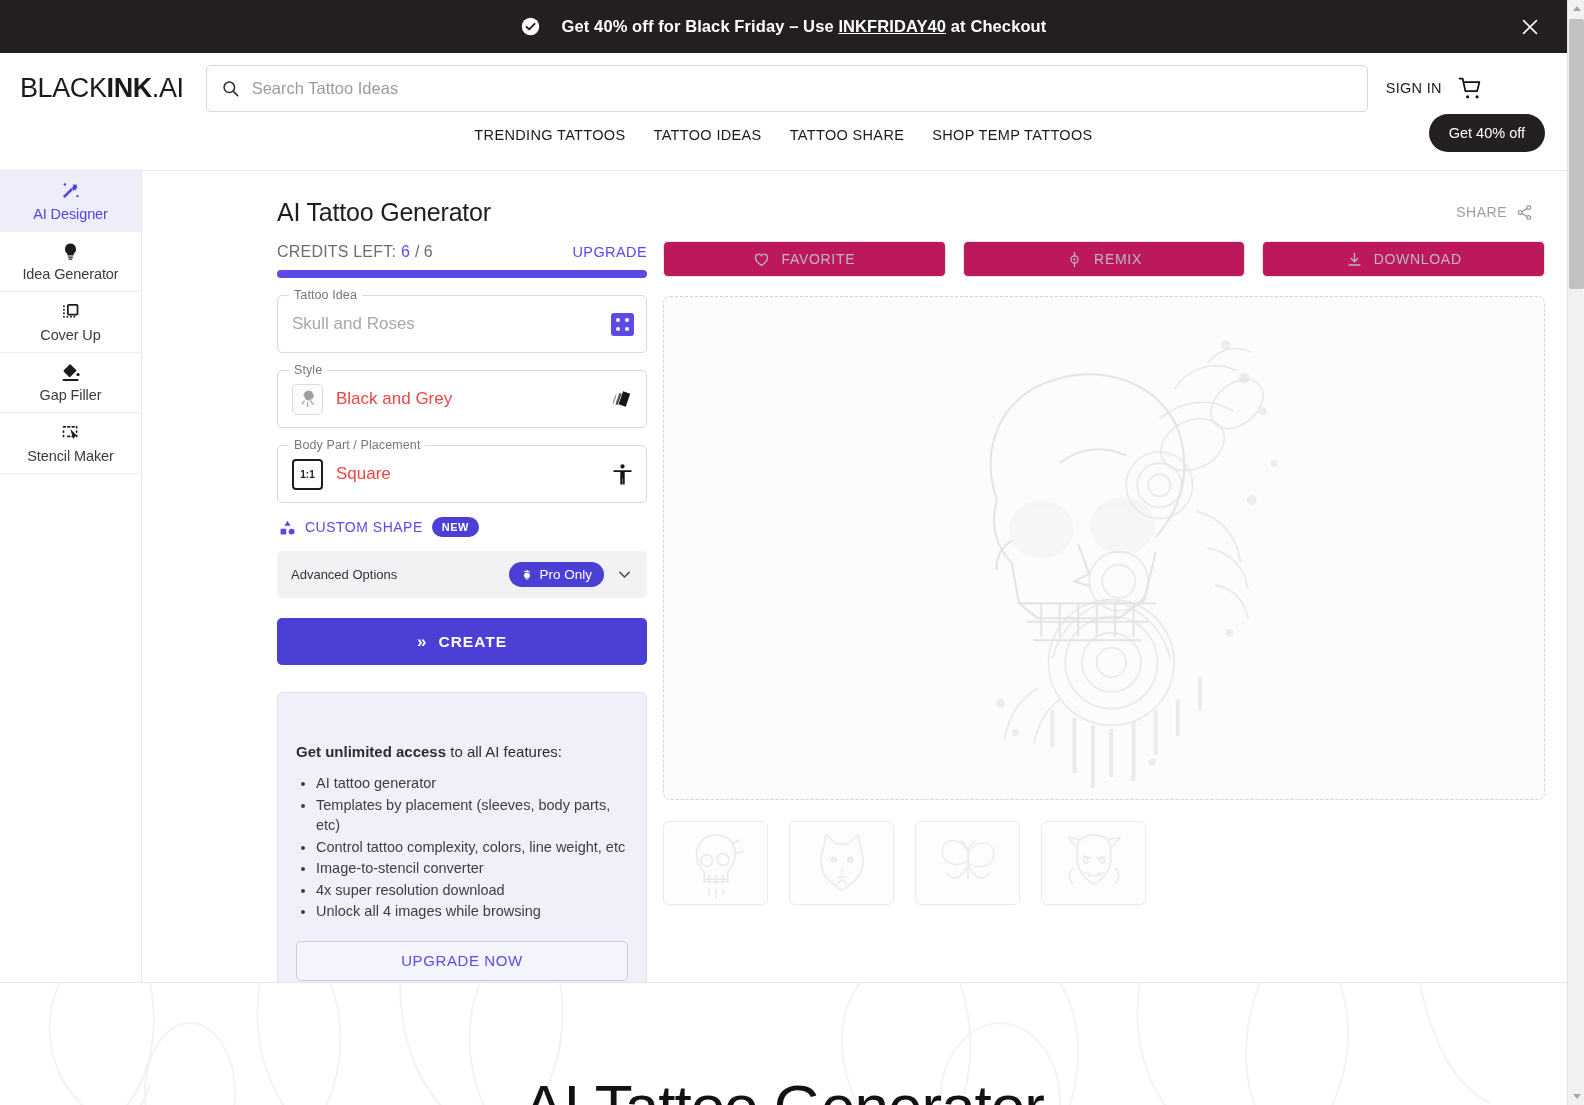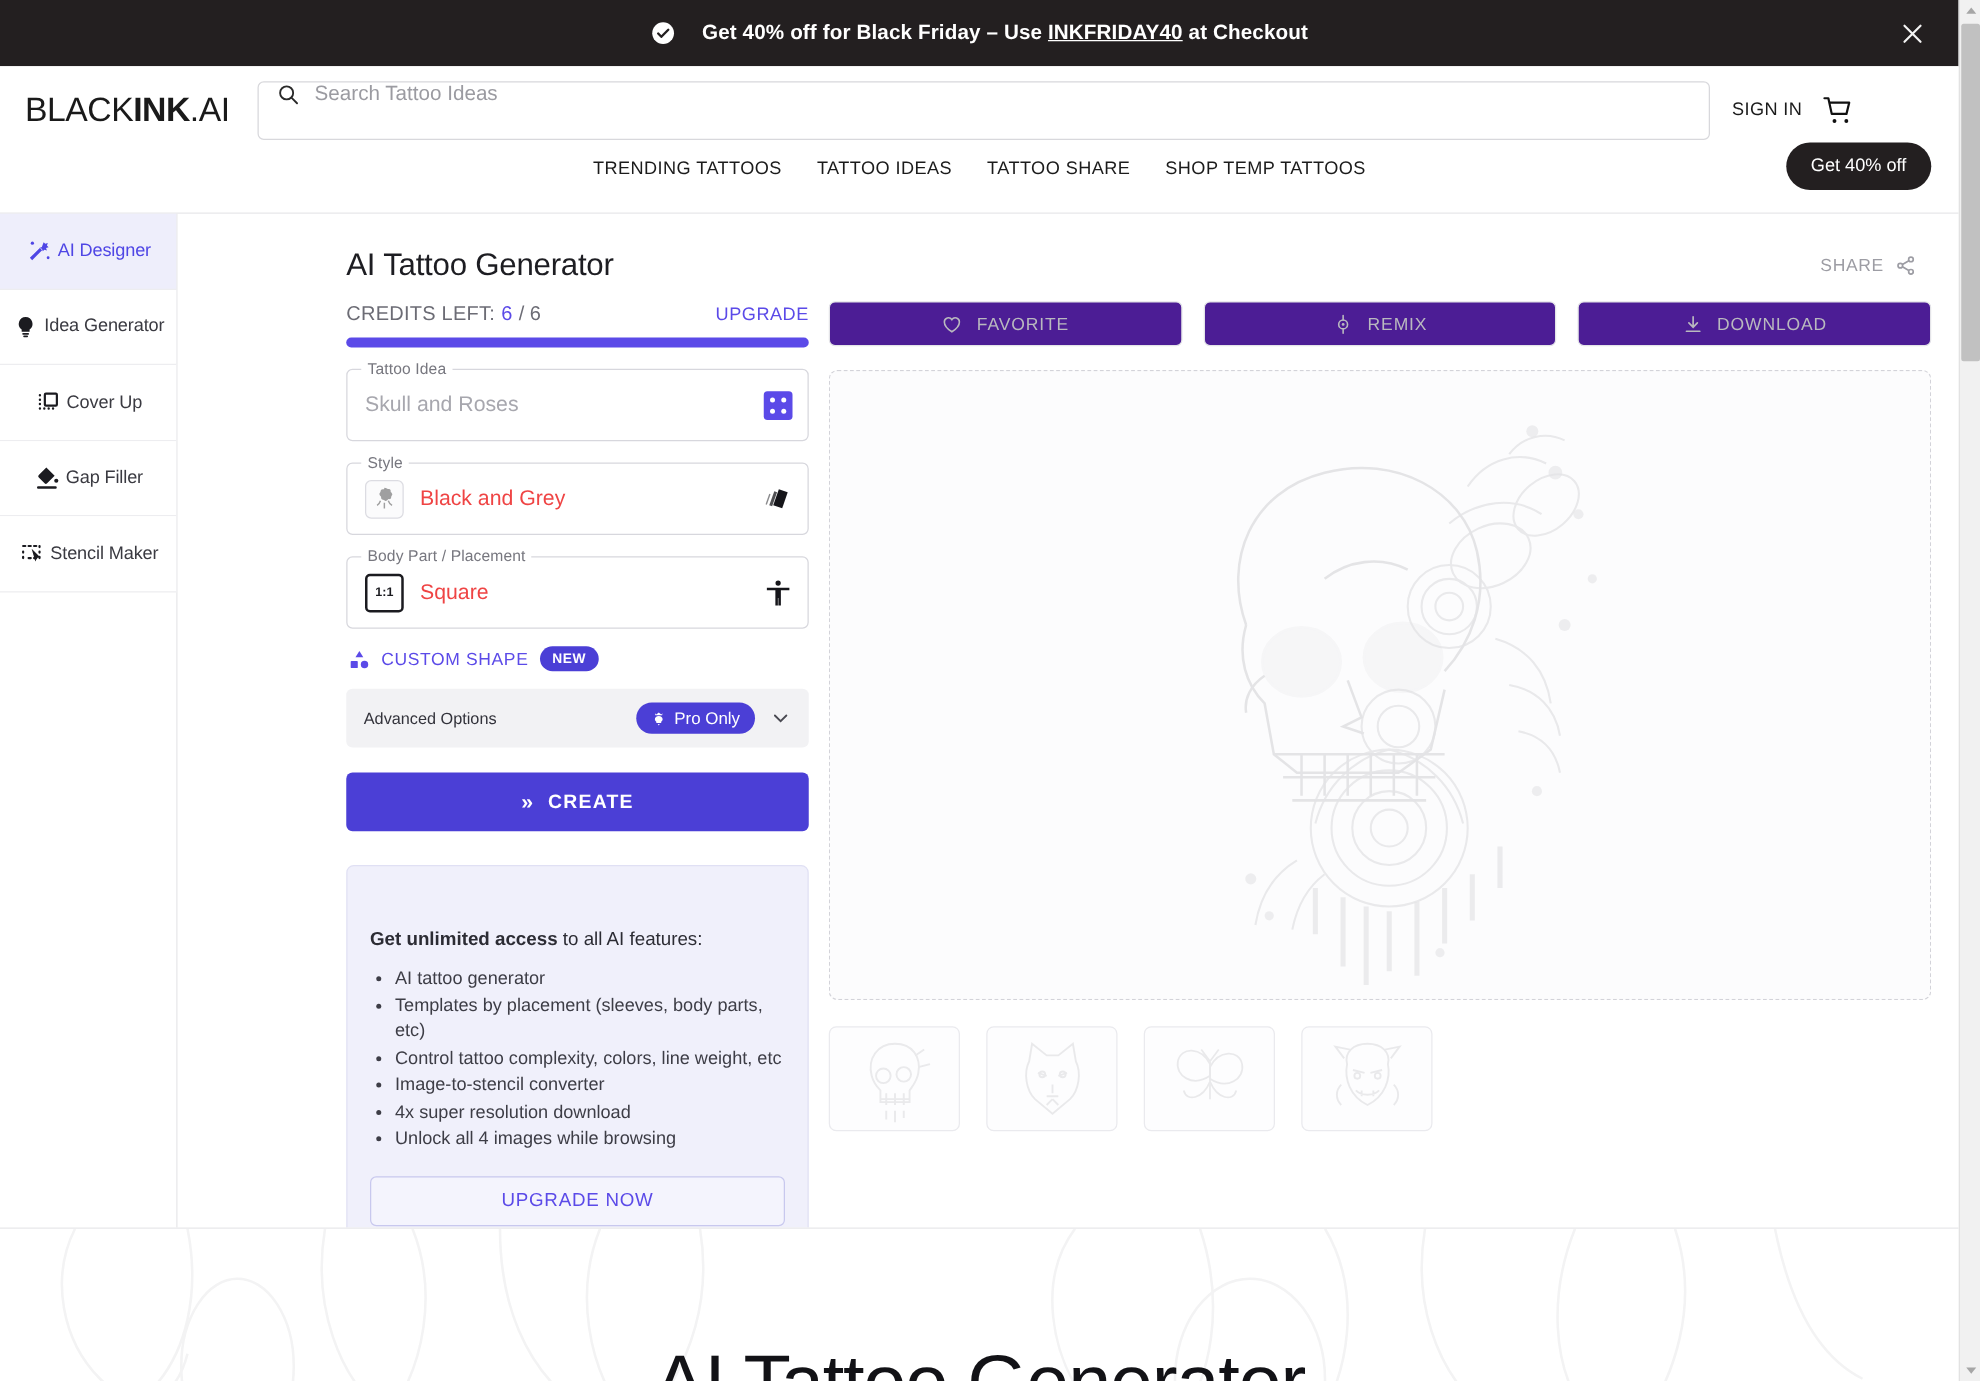--- a/index.html
+++ b/index.html
@@ -27,21 +27,21 @@
     width: 22px; height: 22px; cursor: pointer; opacity:.95;
   }
   .announce-close svg { display:block; }
 
   
   .header { height: 70px; display:flex; align-items:center; padding: 0 22px 0 20px; background:#fff; position:relative; }
   .logo { font-size: 27px; letter-spacing: -0.4px; color:#1a1a1a; white-space:nowrap; font-weight:300; }
   .logo b { font-weight: 800; }
   .search-wrap {
     flex: 1; margin-left: 22px; margin-right: 18px; height: 47px;
-    border:1px solid #d8d8dc; border-radius:5px; display:flex; align-items:flex-start; padding: 0 14px; background:#fff;
+    border:1px solid #d8d8dc; border-radius:5px; display:flex; align-items:center; padding: 0 14px; background:#fff;
     max-width: 1162px;
   }
   .search-icon { width:19px; height:19px; flex:none; margin-right: 12px; color:#2a2a2a; }
   .search-input { border:0; outline:0; font-size:16.5px; font-family: inherit; width:100%; color:#222; background:transparent; }
   .search-input::placeholder { color:#9b9ba1; }
   .signin { font-size:14.5px; letter-spacing:.3px; color:#1b1b1b; margin-right: 16px; white-space:nowrap; cursor:pointer; }
   .cart-icon { width:25px; height:25px; color:#111; cursor:pointer; }
 
   
   .nav { height: 47px; display:flex; align-items:flex-start; justify-content:center; gap:28px; position:relative; padding-top:4px; }
@@ -50,21 +50,21 @@
     position:absolute; right: 22px; top: -9px;
     background:#231f20; color:#fff; border:0; border-radius:22px;
     padding: 11px 20px; font-size:14.5px; font-family:inherit; cursor:pointer; white-space:nowrap;
   }
 
   .body-row { display:flex; border-top:1px solid #e7e7ea; height: 830px; }
 
   
   .sidebar { width: 142px; flex:none; border-right:1px solid #e7e7ea; }
   .side-item {
-    height: 60.5px; border-bottom:1px solid #ededf0; display:flex; flex-direction:row;
+    height: 60.5px; border-bottom:1px solid #ededf0; display:flex; flex-direction:column;
     align-items:center; justify-content:center; gap:4px; cursor:pointer; background:#fff;
   }
   .side-item.active { background:#eeeefb; }
   .side-item .si-icon { width:22px; height:22px; display:flex; align-items:center; justify-content:center; }
   .side-item .si-label { font-size:14.5px; color:#3a3a41; letter-spacing:-0.1px; white-space:nowrap; }
   .side-item.active .si-label { color:#4f46e5; }
 
   
   .main { flex:1; padding: 18px 22px 0 0; position:relative; }
   .main-head { display:flex; align-items:center; padding-left: 135px; height: 46px; }
@@ -141,21 +141,21 @@
   .pro-list li { font-size:14.5px; color:#3d3d46; line-height:20.5px; margin-bottom:1px; }
   .upgrade-now {
     margin-top:18px; width:100%; height:40px; background:#f4f4fd; border:1px solid #c8c8ee; border-radius:5px;
     color:#5b4ae8; font-family:inherit; font-size:15px; letter-spacing:.6px; cursor:pointer;
   }
 
   
   .right-col { flex:1; min-width:0; padding-top: 6px; }
   .action-row { display:flex; gap:17px; }
   .action-btn {
-    flex:1; height:36px; border:1px solid #e4e4e8; border-radius:5px; background:#4c1d95;
+    flex:1; height:36px; border:1px solid #e4e4e8; border-radius:5px; background:#be185d;
     display:flex; align-items:center; justify-content:center; gap:11px;
     font-family:inherit; font-size:14px; letter-spacing:.7px; color:#b9b9bf; cursor:pointer;
   }
   .action-btn svg { width:17px; height:17px; }
   .preview {
     margin-top:19px; height:504px; border:1px dashed #d3d3d9; border-radius:7px;
     display:flex; align-items:center; justify-content:center; background:#fcfcfd; overflow:hidden;
   }
   .preview svg { width: 460px; height: 480px; opacity: .12; }
   .thumbs { display:flex; gap:21px; margin-top:21px; }

